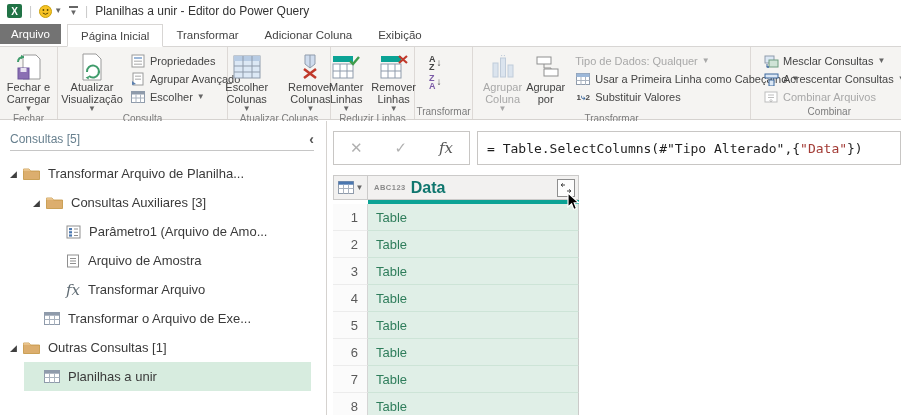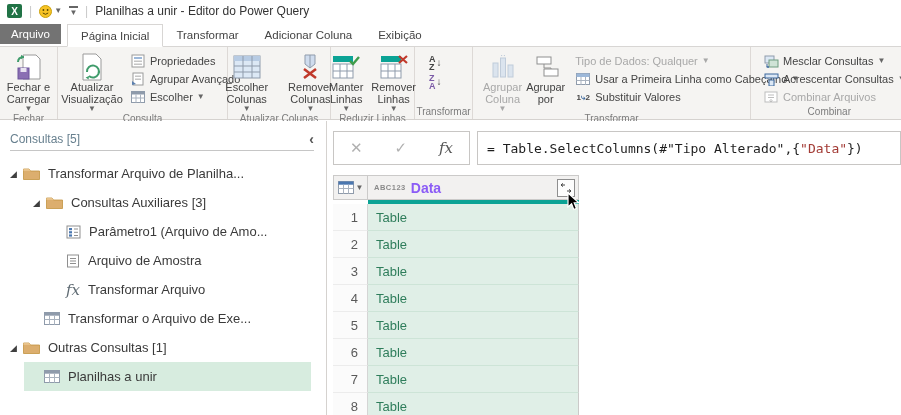--- a/index.html
+++ b/index.html
@@ -82,21 +82,21 @@
   .fstr { color:#a33b35; }
 
   .grid { position:absolute; top:54px; left:6px; width:246px; }
   .ghead { display:flex; height:25px; }
   .gcorner { width:35px; background:#f2f1f0; border:1px solid #cbcac9; display:flex; align-items:center;
              justify-content:center; gap:2px; }
   .gcol { width:211px; background:#f2f1f0; border:1px solid #cbcac9; border-left:none; display:flex;
           align-items:center; padding-left:6px; gap:5px; position:relative; }
   .type-icon { display:flex; flex-direction:row; color:#8a8a8a; font-size:7.5px; font-weight:bold;
                line-height:7px; letter-spacing:0.5px; }
-  .colname { font-size:14px; font-weight:bold; color:#8b5cf6; }
+  .colname { font-size:16px; font-weight:bold; color:#0f766e; }
   .expandbtn { position:absolute; right:3px; top:3px; width:18px; height:18px; border:1px solid #8f8f8f;
                background:#fdfdfd; display:flex; align-items:center; justify-content:center; }
   .qualitybar { margin-left:35px; width:211px; height:4px; background:#0ba395; }
   .grow { display:flex; height:27px; }
   .grow .num { width:35px; background:#fbfbfb; border-right:1px solid #d5d5d5; border-bottom:1px solid #ececec;
                display:flex; align-items:center; justify-content:flex-end; padding-right:9px;
                font-size:13px; color:#5a5a5a; }
   .grow .val { width:211px; background:#e0efe7; border-bottom:1px solid #cde4d7; border-right:1px solid #cbcac9;
                display:flex; align-items:center; padding-left:8px; font-size:13px; color:#2e7d5b; }
   .cursor { position:absolute; left:567px; top:192px; z-index:10; }

